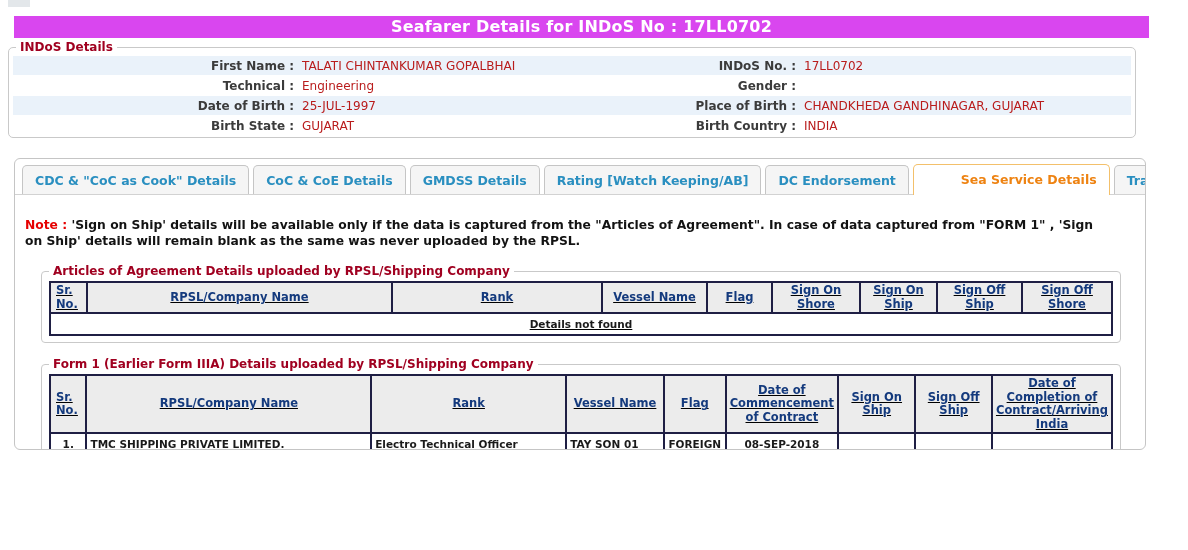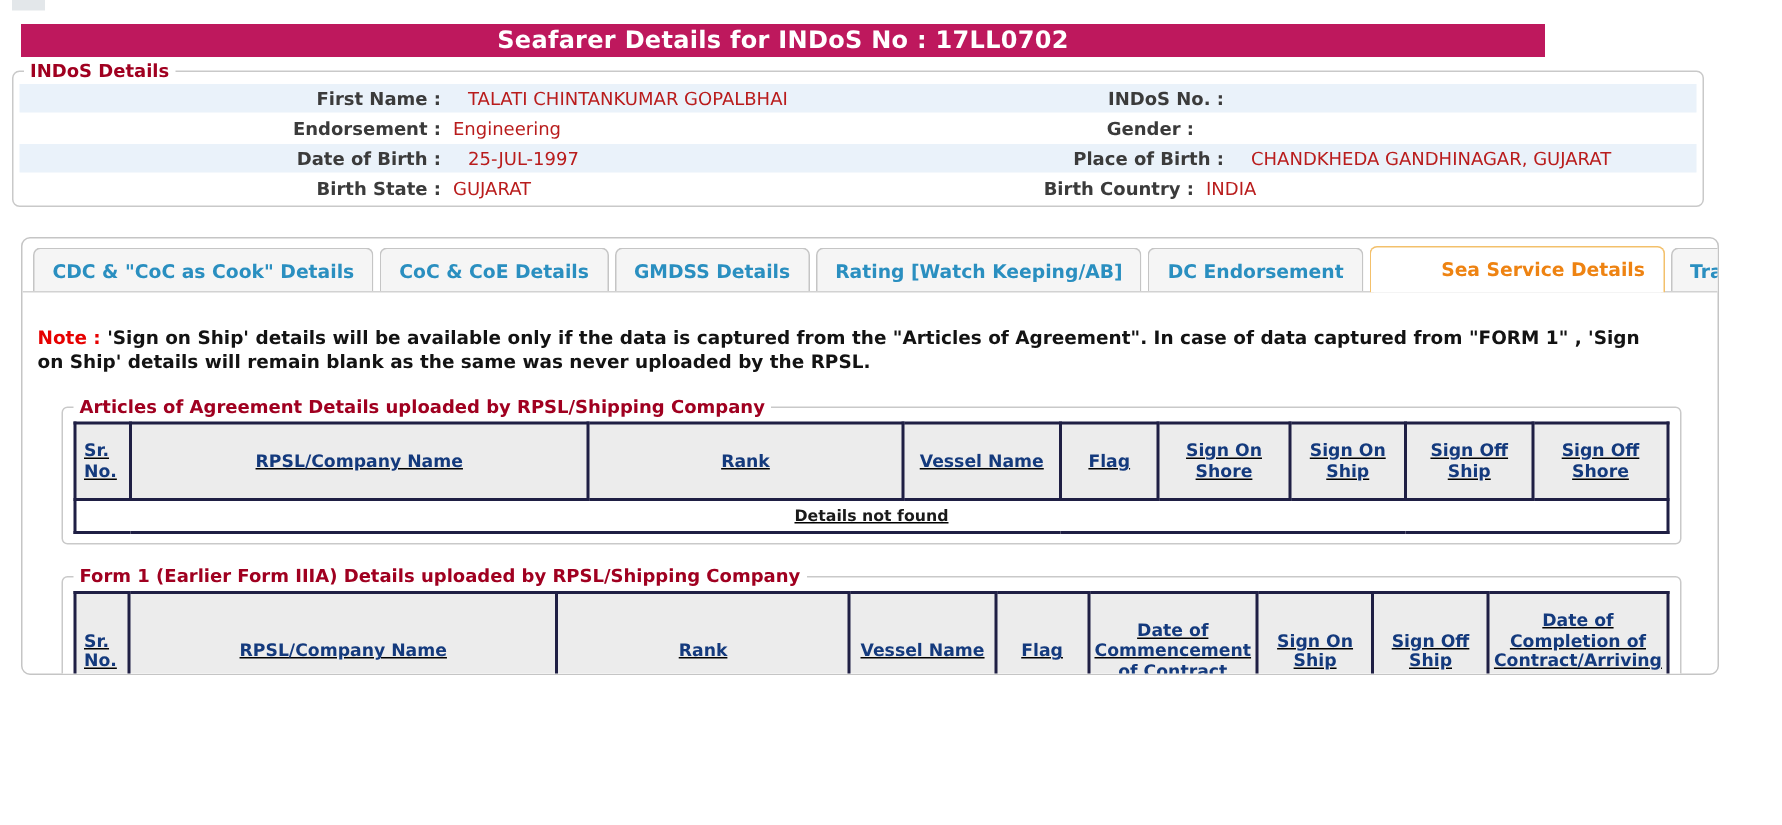--- a/index.html
+++ b/index.html
@@ -4,35 +4,35 @@
 <style>
   * { margin: 0; padding: 0; box-sizing: border-box; }
   html, body { width: 1188px; height: 550px; background: #ffffff;
     font-family: "DejaVu Sans", "Liberation Sans", sans-serif; }
   .page { position: relative; width: 1188px; height: 550px; overflow: hidden; }
 
   .corner-artifact { position: absolute; left: 8px; top: 0; width: 22px; height: 7px;
     background: #e3e7ea; }
 
   
-  .title-bar { position: absolute; left: 14px; top: 16px; width: 1016px; height: 22px;
-    background: #be185d; color: #ffffff; font-size: 16px; font-weight: bold;
+  .title-bar { position: absolute; left: 14px; top: 16px; width: 1135px; height: 22px;
+    background: #d946ef; color: #ffffff; font-size: 16px; font-weight: bold;
     text-align: center; line-height: 22px; letter-spacing: 0.2px; }
 
   
   .fs { position: relative; border: 1px solid #c9c9c9; border-radius: 4px; background: #ffffff; }
   .fs > .legend { position: absolute; top: -8px; left: 7px; background: #ffffff;
     padding: 0 4px; font-size: 12px; font-weight: bold; color: #a00020; white-space: nowrap; }
 
   
   .indos-fs { position: absolute; left: 8px; top: 47px; width: 1128px; height: 91px;
     border-radius: 5px; padding: 8px 4px 0 4px; }
   .indos-row { display: grid; grid-template-columns: 288px 352px 150px auto;
     height: 19px; align-items: center; margin-bottom: 1px; font-size: 12px; }
-  .indos-row.shaded { background: #eaf2fa; gap: 10px; }
+  .indos-row.shaded { background: #eaf2fa; }
   .indos-label { text-align: right; font-weight: bold; color: #3b3b3b; padding-right: 7px; white-space: nowrap; }
   .indos-value { text-align: left; color: #b91c1c; padding-left: 1px; white-space: nowrap; }
 
   
   .tabs-panel { position: absolute; left: 14px; top: 158px; width: 1132px; height: 292px;
     border: 1px solid #c5c5c5; border-radius: 6px; background: #ffffff; overflow: hidden; }
   .tab-strip { display: flex; align-items: flex-end; gap: 4px; padding: 5px 0 0 7px;
     border-bottom: 1px solid #d2d2d2; list-style: none; }
   .tab { border: 1px solid #c5c5c5; border-bottom: none; border-radius: 5px 5px 0 0;
     background: #f5f5f5; color: #2a8fc0; font-size: 12.5px; font-weight: bold;
@@ -46,21 +46,21 @@
     line-height: 15.5px; }
   .note-label { color: #e60000; }
 
   .table-fs { width: 1080px; margin-left: 16px; padding: 9px 7px 6px 7px; text-decoration: underline; }
   .fs1 { margin-top: 22px; }
   .fs2 { margin-top: 21px; }
 
   table.grid { border-collapse: collapse; table-layout: fixed; background: #ffffff; }
   table.grid, table.grid th, table.grid td { border: 2px solid #1f1f44; }
   table.grid th { background: #ececec; color: #143a7d; font-size: 11.5px; font-weight: bold;
-    text-align: center; vertical-align: middle; padding: 11px 3px; line-height: 1.18; }
+    text-align: center; vertical-align: middle; padding: 1px 3px; line-height: 1.18; }
   table.grid th.srno { text-align: left; padding-left: 5px; }
   table.grid td { font-size: 10.5px; font-weight: bold; color: #1a1a1a;
     padding: 4px 3px; height: 20px; vertical-align: middle; }
   td.c { text-align: center; }
   td.l { text-align: left; padding-left: 6px; }
   td.empty-msg { text-align: center; color: #e60000; font-size: 12px; font-weight: bold;
     padding: 2px; height: 17px; }
 </style>
 </head>
 <body>
@@ -71,23 +71,24 @@
 
   <div class="title-bar">Seafarer Details for INDoS No : 17LL0702</div>
 
   <div class="fs indos-fs">
     <span class="legend">INDoS Details</span>
 
     <div class="indos-row shaded">
       <span class="indos-label">First Name :</span>
       <span class="indos-value">TALATI CHINTANKUMAR GOPALBHAI</span>
       <span class="indos-label">INDoS No. :</span>
+      <span class="indos-value">17LL0702</span>
     </div>
     <div class="indos-row">
-      <span class="indos-label">Endorsement :</span>
+      <span class="indos-label">Technical :</span>
       <span class="indos-value">Engineering</span>
       <span class="indos-label">Gender :</span>
     </div>
     <div class="indos-row shaded">
       <span class="indos-label">Date of Birth :</span>
       <span class="indos-value">25-JUL-1997</span>
       <span class="indos-label">Place of Birth :</span>
       <span class="indos-value">CHANDKHEDA GANDHINAGAR, GUJARAT</span>
     </div>
     <div class="indos-row">

